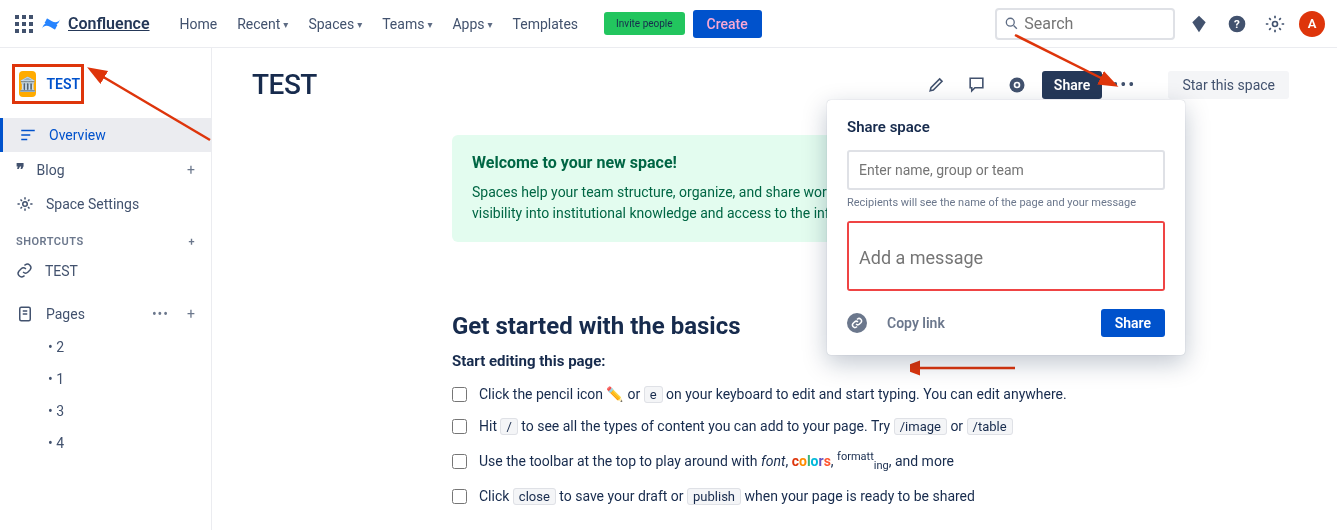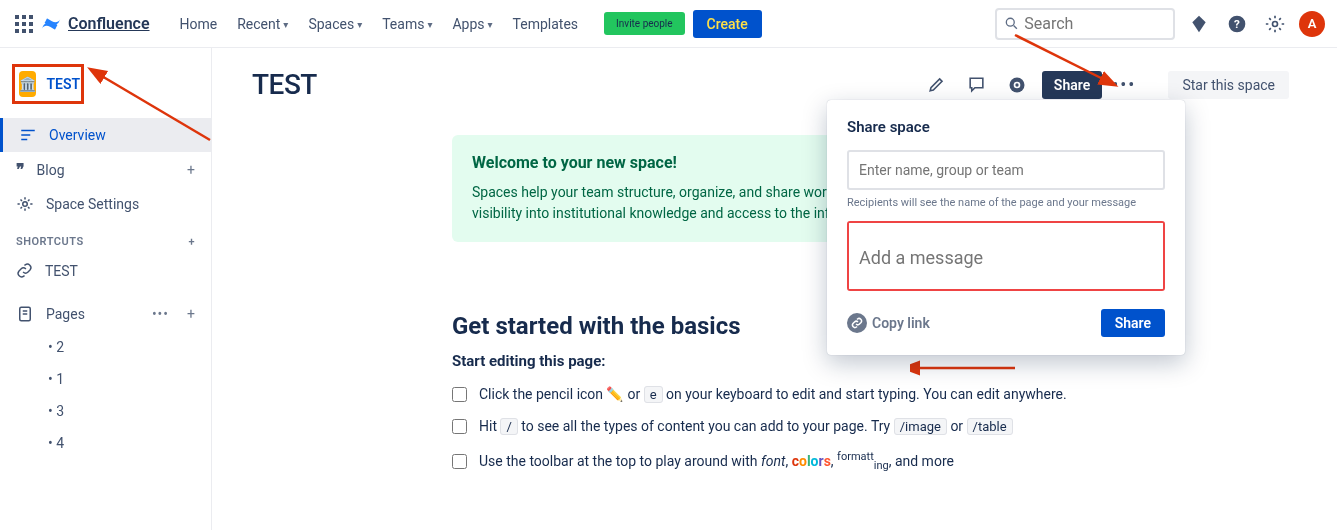--- a/index.html
+++ b/index.html
@@ -6,21 +6,21 @@
 body { width: 1337px; height: 530px; background: #fff; color: #172b4d; overflow: hidden; position: relative; }
 
 
 .topnav { display: flex; align-items: center; height: 48px; padding: 0 12px; border-bottom: 1px solid #ebecf0; gap: 4px; }
 .topnav-left { display: flex; align-items: center; gap: 4px; flex: 1; }
 .app-grid { width: 24px; height: 24px; display: flex; align-items: center; justify-content: center; cursor: pointer; }
 .conf-logo { display: flex; align-items: center; gap: 6px; font-weight: 600; color: #253858; cursor: pointer; text-decoration: underline; }
 .nav-link { padding: 6px 8px; color: #42526e; font-size: 14px; cursor: pointer; display: flex; align-items: center; gap: 3px; }
 .chev { font-size: 10px; color: #5e6c84; margin-top:2px;}
 .invite { padding: 6px 12px; background: #22c55e; border-radius: 3px; font-size: 10px; cursor: pointer; }
-.create-btn { padding: 6px 14px; background: #0052cc; color: #fde047; border-radius: 3px; font-size: 14px; font-weight: 500; cursor: pointer; margin-left:4px; }
+.create-btn { padding: 6px 14px; background: #0052cc; color: #f9a8d4; border-radius: 3px; font-size: 14px; font-weight: 500; cursor: pointer; margin-left:4px; }
 .topnav-right { display: flex; align-items: center; gap: 10px; }
 .search-box { width: 180px; height: 32px; border: 2px solid #dfe1e6; border-radius: 4px; display: flex; align-items: center; padding: 0 8px; gap: 6px; }
 .search-box input { border: none; outline: none; font-size: 16px; width: 100%; }
 .top-icon { width: 28px; height: 28px; display: flex; align-items: center; justify-content: center; color: #42526e; cursor: pointer; }
 .avatar { width: 26px; height: 26px; border-radius: 50%; background: #de350b; color: #fff; display: flex; align-items: center; justify-content: center; font-size: 13px; font-weight: 600; }
 
 
 .main-area { display: flex; height: 482px; }
 .sidebar { width: 212px; border-right: 1px solid #ebecf0; padding-top: 4px; position: relative; }
 .space-head { display: flex; align-items: center; gap: 10px; margin: 12px 12px 14px 12px; padding:4px; border: 3px solid #de350b; width:72px;}
@@ -57,21 +57,21 @@
 .colors span{font-weight:700;}
 .formatting{font-size:11px;}
 
 
 .popover { position: absolute; top: 52px; right: 152px; width: 358px; background: #fff; border-radius: 4px; box-shadow: 0 8px 24px rgba(9,30,66,.25), 0 0 1px rgba(9,30,66,.3); padding: 18px 20px; z-index:10;}
 .pop-title { font-size: 15px; font-weight: 600; margin-bottom: 14px; color:#172b4d;}
 .pop-input { width: 100%; height: 40px; border: 2px solid #dfe1e6; border-radius: 3px; padding: 0 10px; font-size: 14px; outline: none; }
 .pop-hint { font-size: 11px; color: #6b778c; margin: 6px 0 12px; }
 .pop-textarea { width: 100%; height: 70px; border: 2px solid #ef4444; border-radius: 3px; padding: 24px 10px; font-size: 18px; outline: none; resize:none; font-family:inherit;}
 .pop-footer { display: flex; align-items: center; margin-top: 14px; }
-.copy-link { display: flex; align-items: center; gap: 5px; color: #6b778c; font-size: 14px; font-weight:600; cursor: pointer; }
+.copy-link { display: flex; align-items: center; gap: 20px; color: #6b778c; font-size: 14px; font-weight:600; cursor: pointer; }
 .copy-ic{ width:20px;height:20px;background:#6b778c;border-radius:50%; display:flex;align-items:center;justify-content:center;}
 .pop-share { margin-left: auto; background: #0052cc; color: #fff; padding: 6px 14px; border-radius: 3px; font-size: 14px; font-weight: 600; cursor:pointer; }
 
 
 .anno { position: absolute; pointer-events: none; }
 
 svg{display:block;}
 </style>
 </head>
 <body>
@@ -248,20 +248,24 @@
       <span><span>Click the pencil icon </span>✏️<span> or </span><code class="k">e</code><span> on your keyboard to edit and start typing. You can edit anywhere.</span></span>
     </div>
     <div class="check-line">
       <input type="checkbox" style="">
       <span><span>Hit </span><code class="k">/</code><span> to see all the types of content you can add to your page. Try </span><code class="k">/image</code><span> or </span><code class="k">/table</code></span>
     </div>
     <div class="check-line">
       <input type="checkbox" style="">
       <span><span>Use the toolbar at the top to play around with </span><span class="italic">font</span>, <span class="colors"><span style="color:#de350b">c</span><span style="color:#ff8b00">o</span><span style="color:#36b37e">l</span><span style="color:#00b8d9">o</span><span style="color:#6554c0">r</span><span style="color:#ff5630">s</span></span>, <sup class="formatting"><span>formatt</span></sup><sub class="formatting">ing</sub><span>, and more</span></span>
     </div>
+    <div class="check-line">
+      <input type="checkbox" style="">
+      <span><span>Click </span><code class="k">close</code><span> to save your draft or </span><code class="k">publish</code><span> when your page is ready to be shared</span></span>
+    </div>
 
     <div class="popover">
       <div class="pop-title">Share space</div>
       <input class="pop-input" placeholder="Enter name, group or team" style="">
       <div class="pop-hint">Recipients will see the name of the page and your message</div>
       <textarea class="pop-textarea" placeholder="Add a message" style=""></textarea>
       <div class="pop-footer">
         <div class="copy-link">
           <div class="copy-ic">
               <svg width="12" height="12" viewBox="0 0 24 24">

